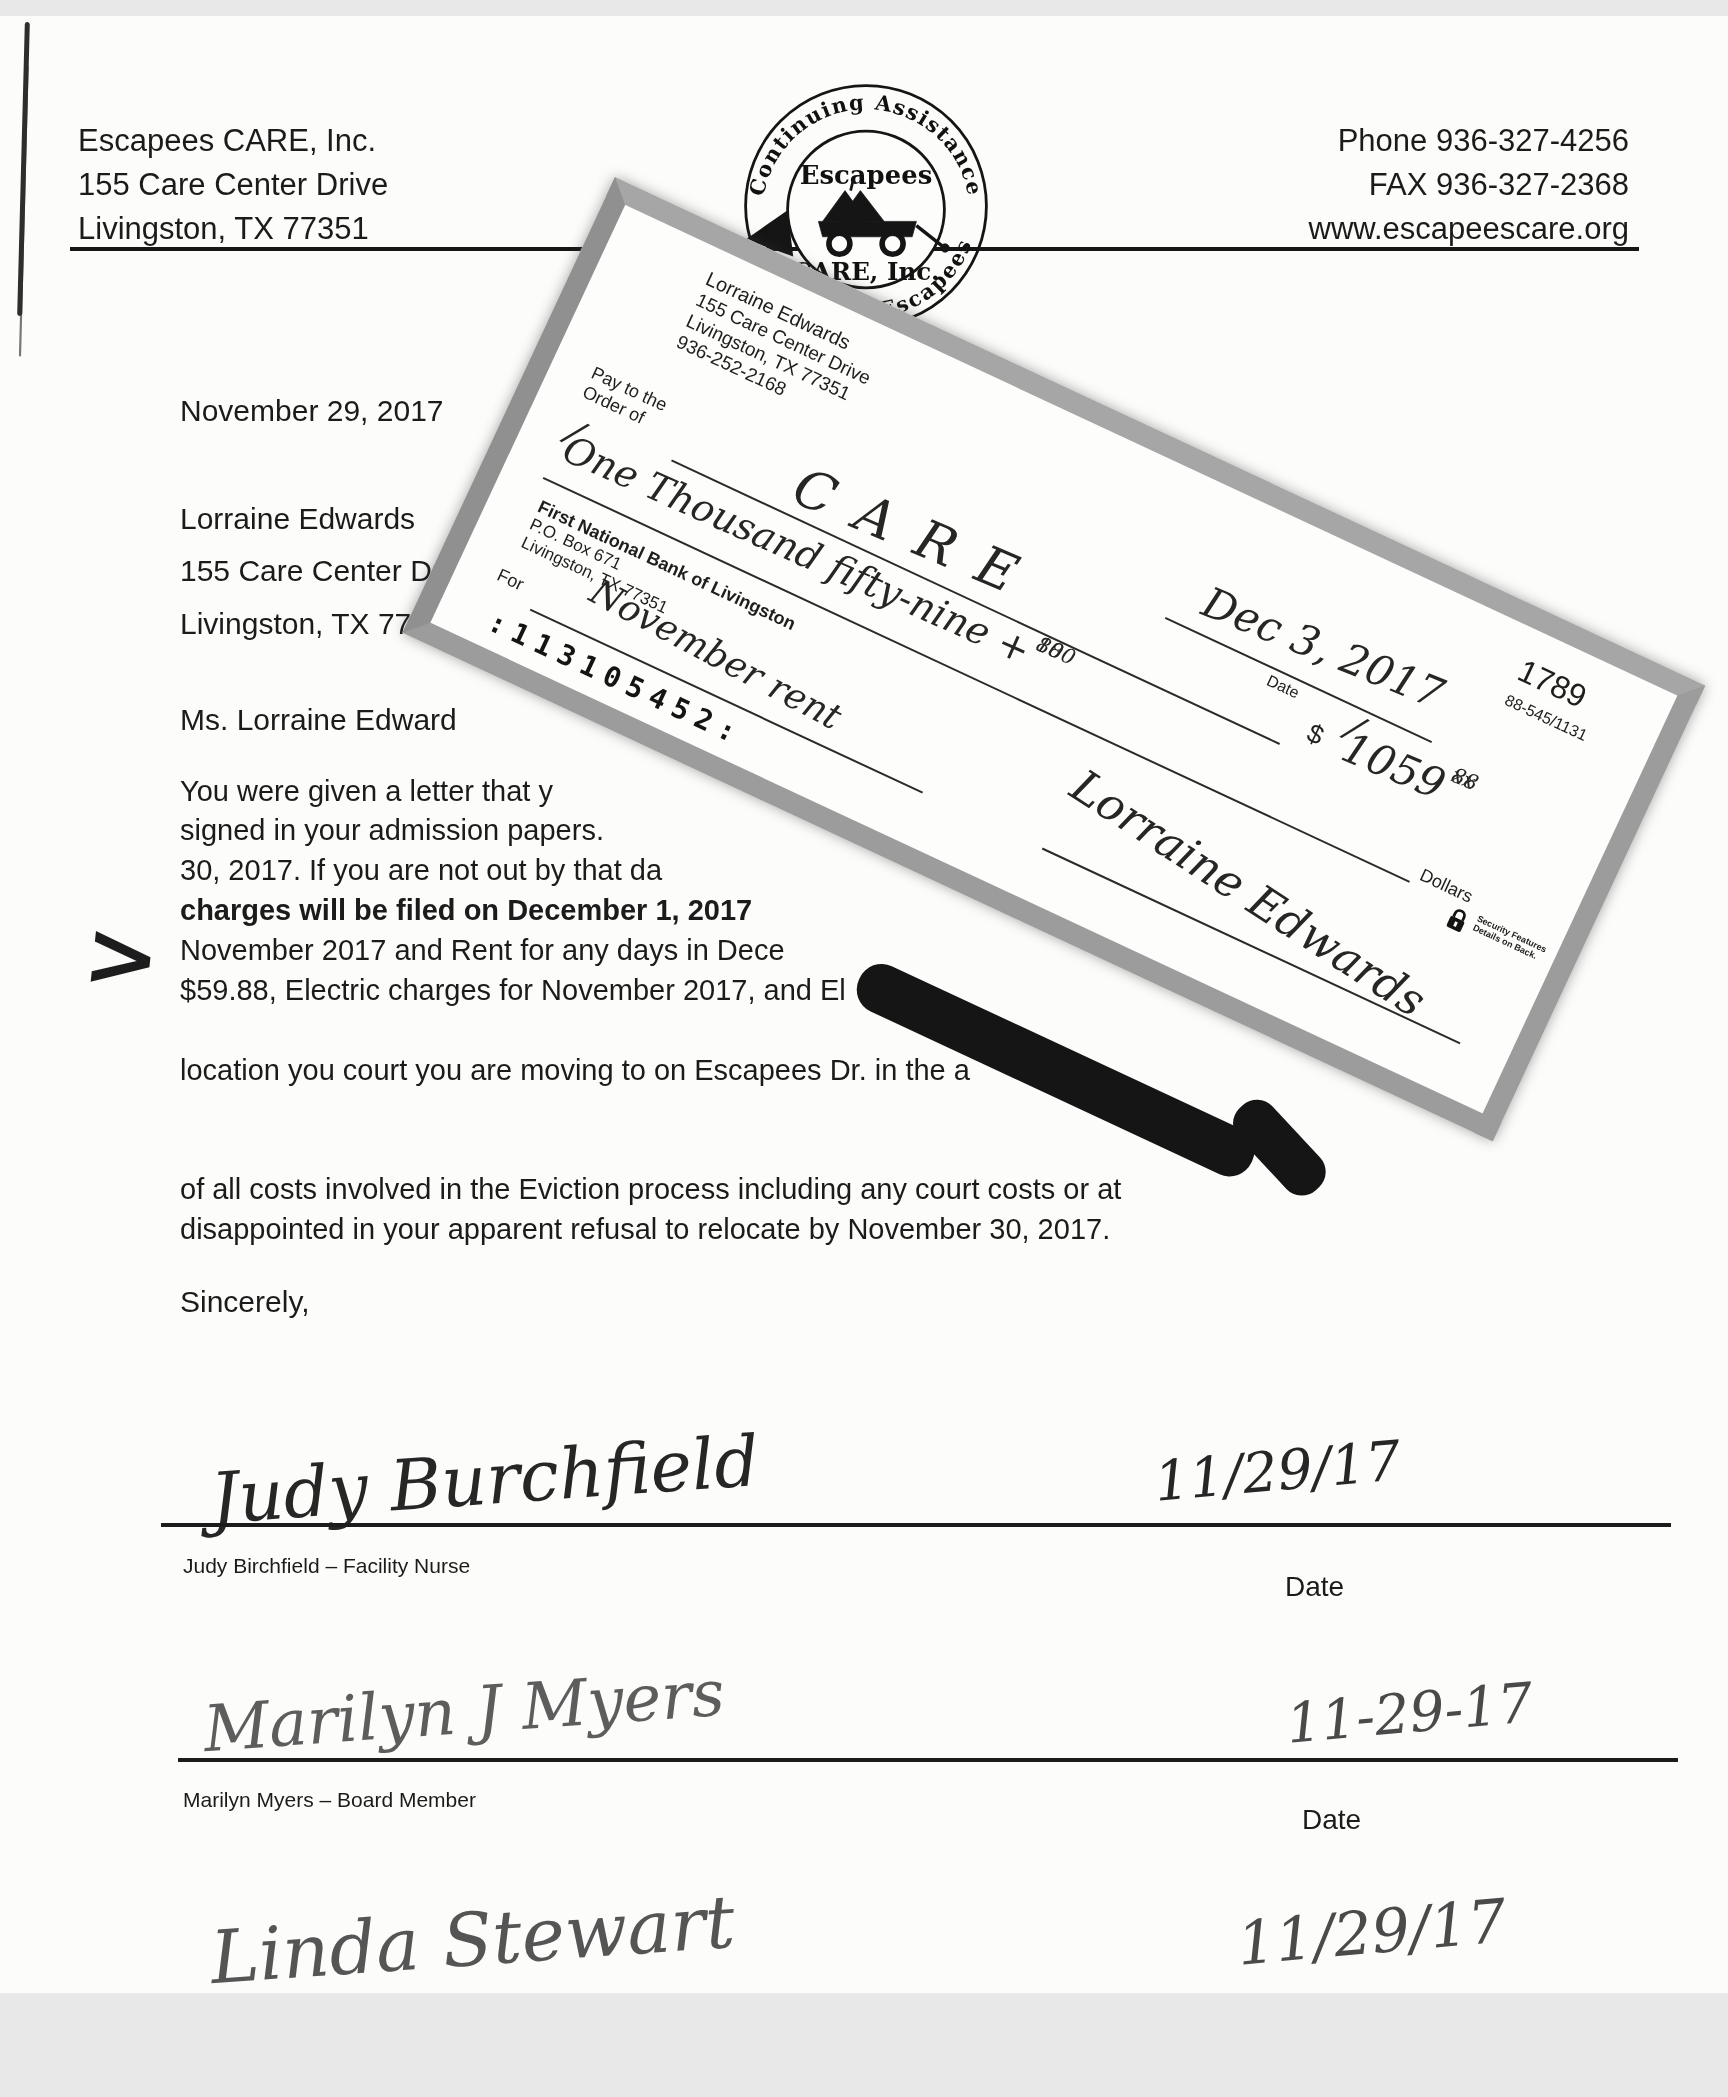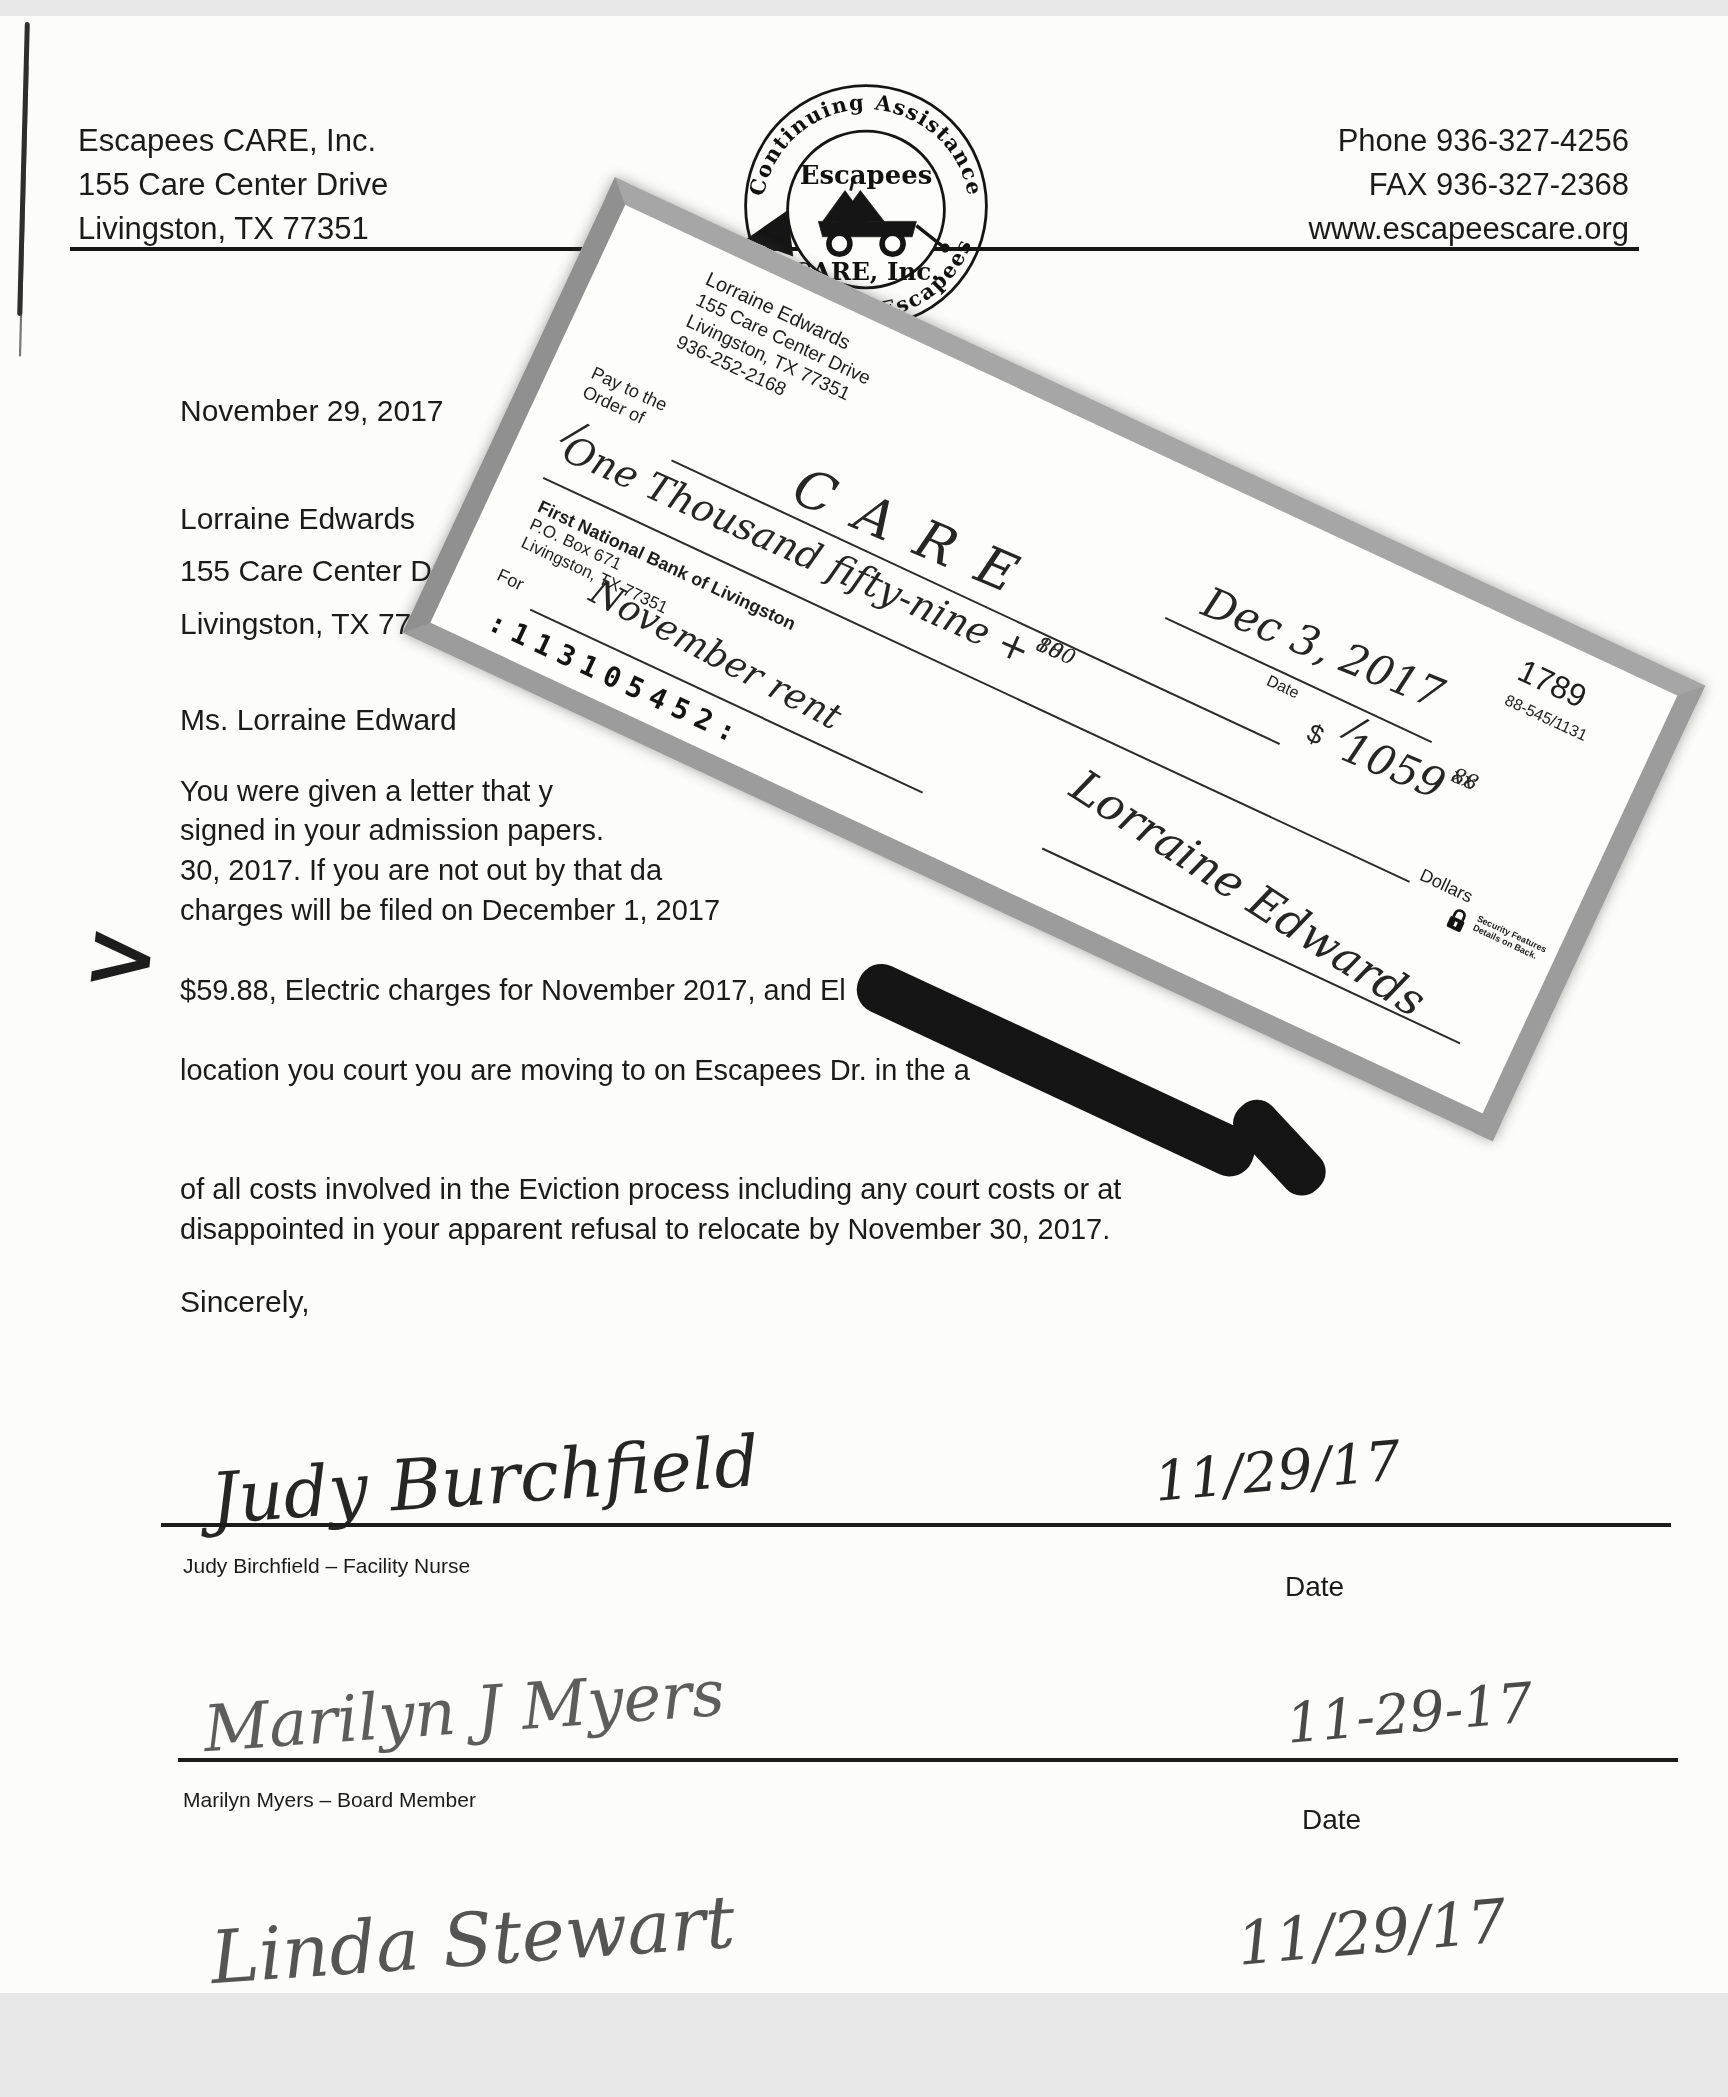--- a/index.html
+++ b/index.html
@@ -126,21 +126,22 @@
 
   <div class="abs letter-date print">November 29, 2017</div>
   <div class="abs recip" style="top:486px;">Lorraine Edwards</div>
   <div class="abs recip" style="top:538px;">155 Care Center Dr. #</div>
   <div class="abs recip" style="top:591px;">Livingston, TX  7735</div>
   <div class="abs salutation">Ms. Lorraine Edward</div>
 
   <div class="abs bodyline" style="top:759px;">You were given a letter that y</div>
   <div class="abs bodyline" style="top:798px;">signed in your admission papers.</div>
   <div class="abs bodyline" style="top:838px;">30, 2017.  If you are not out by that da</div>
-  <div class="abs bodyline" style="top:878px;">charges will be filed on December 1, 2017</div>
+  <div class="abs bodyline" style="top:878px;font-weight:bold;">charges will be filed on December 1, 2017</div>
+  <div class="abs bodyline" style="top:918px;">November 2017 and Rent for any days in Dece</div>
   <div class="abs bodyline" style="top:958px;">$59.88, Electric charges for November 2017, and El</div>
   <div class="abs bodyline" style="top:1038px;">location you court you are moving to on Escapees Dr. in the a</div>
   <div class="abs bodyline" style="top:1157px;">of all costs involved in the Eviction process including any court costs or at</div>
   <div class="abs bodyline" style="top:1197px;">disappointed in your apparent refusal to relocate by November 30, 2017.</div>
 
   <div class="abs margin-arrow">&gt;</div>
   <div class="abs closing">Sincerely,</div>
 
   <div id="check" class="abs">
     <div class="payer ck-print">

